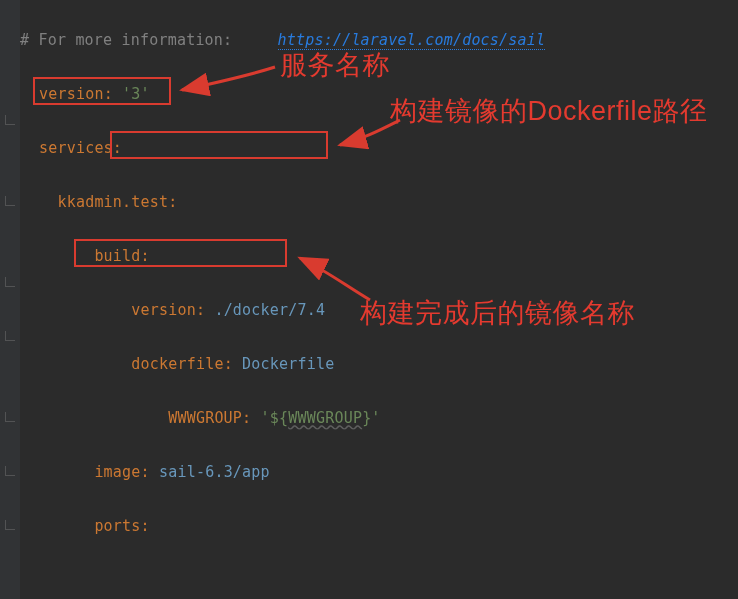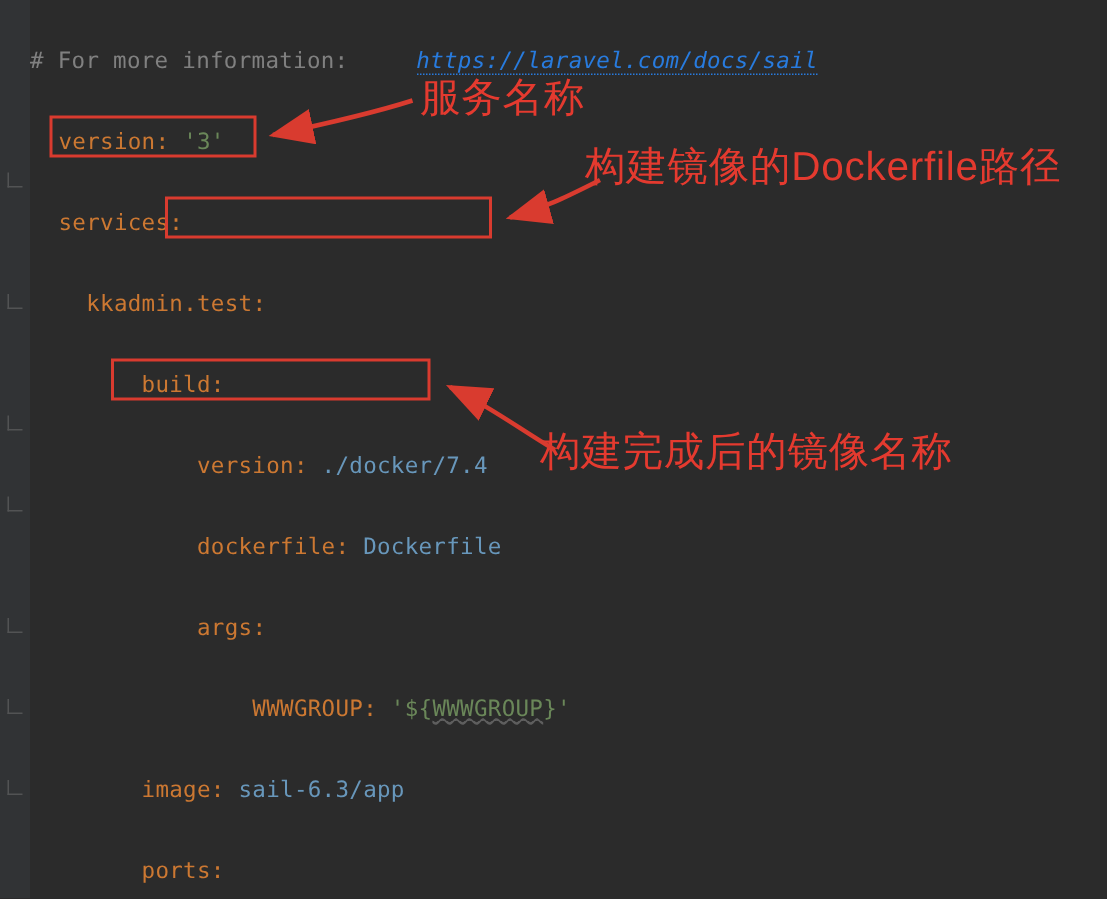--- a/index.html
+++ b/index.html
@@ -89,21 +89,20 @@
 </div>
 
 <div class="code">
 <span class="line"><span class="cmt"># For more information: </span><a class="url">https://laravel.com/docs/sail</a></span>
 <span class="line"><span class="key">version</span><span class="punct">: </span><span class="str">'3'</span></span>
 <span class="line"><span class="key">services</span><span class="punct">:</span></span>
 <span class="line">  <span class="key">kkadmin.test</span><span class="punct">:</span></span>
 <span class="line">      <span class="key">build</span><span class="punct">:</span></span>
 <span class="line">          <span class="key">version</span><span class="punct">: </span><span class="num">./docker/7.4</span></span>
 <span class="line">          <span class="key">dockerfile</span><span class="punct">: </span><span class="num">Dockerfile</span></span>
-<span class="line">          <span class="key">args</span><span class="punct">:</span></span>
 <span class="line">              <span class="key">WWWGROUP</span><span class="punct">: </span><span class="str">'${</span><span class="varU">WWWGROUP</span><span class="str">}'</span></span>
 <span class="line">      <span class="key">image</span><span class="punct">: </span><span class="num">sail-6.3/app</span></span>
 <span class="line">      <span class="key">ports</span><span class="punct">:</span></span>
 
 
 
 
 
 
 
@@ -112,21 +111,21 @@
 
 
 </div>
 
 <div class="redbox" style="left:33px;  top:77px;  width:138px; height:28px;"></div>
 <div class="redbox" style="left:110px; top:131px; width:218px; height:28px;"></div>
 <div class="redbox" style="left:74px;  top:239px; width:213px; height:28px;"></div>
 
 <div class="anno" style="left:280px; top:52px;">服务名称</div>
 <div class="anno" style="left:390px; top:98px;">构建镜像的Dockerfile路径</div>
-<div class="anno" style="left:360px; top:288px;">构建完成后的镜像名称</div>
+<div class="anno" style="left:360px; top:300px;">构建完成后的镜像名称</div>
 
 <svg class="overlay">
   <defs>
     <marker id="arrowhead" markerWidth="10" markerHeight="8" refX="9" refY="4" orient="auto">
       <path d="M0,0 L10,4 L0,8 Z" fill="#d93b2f"></path>
     </marker>
   </defs>
 
   <path d="M275,67 C250,75 220,82 182,90" stroke="#d93b2f" stroke-width="3" fill="none" marker-end="url(#arrowhead)"></path>
 

